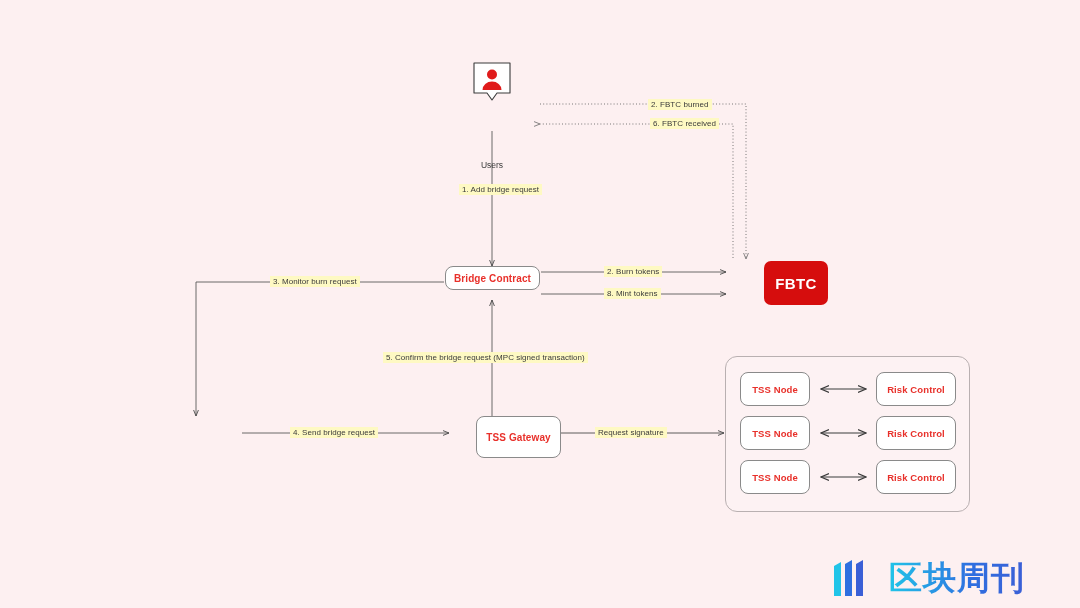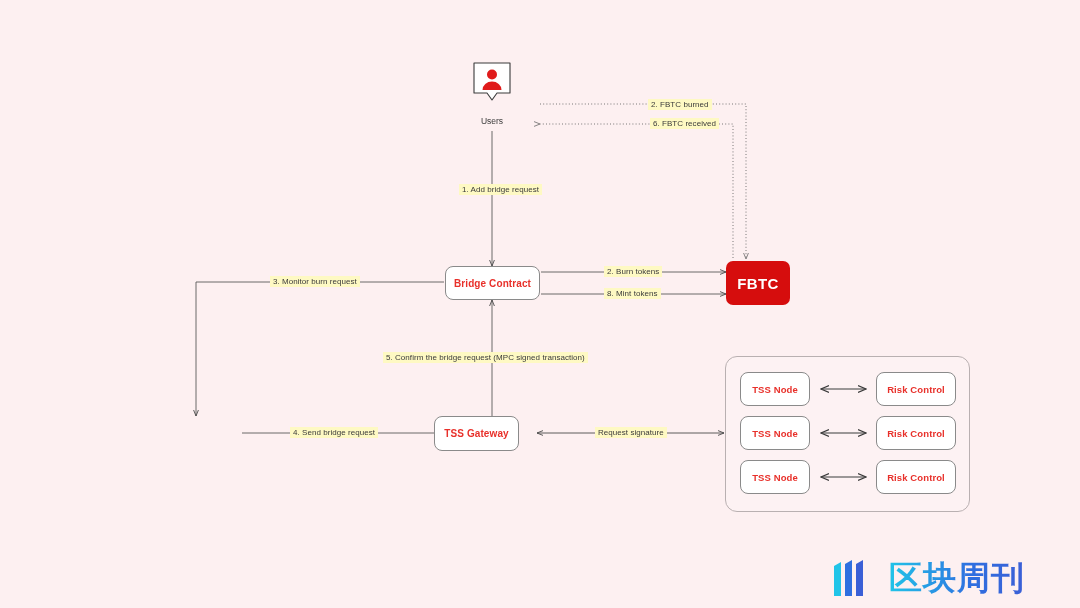--- a/index.html
+++ b/index.html
@@ -70,20 +70,21 @@
     background: #fef9c3;
     padding: 0 3px;
     line-height: 11px;
   }
   .caption {
     position: absolute;
     font-size: 8.5px;
     color: #3a3a3a;
     white-space: nowrap;
     text-align: center;
+    margin-top: 44px;
   }
   .user-icon {
     position: absolute;
     width: 38px;
     height: 40px;
   }
   .logo {
     position: absolute;
     display: flex;
     align-items: center;
@@ -161,30 +162,30 @@
 
   <div class="user-icon" style="left:473px; top:62px;">
     <svg viewBox="0 0 38 40" width="38" height="40">
       <path d="M1,1 H37 V31 H24 L19,38 L14,31 H1 Z" fill="#ffffff" stroke="#3a3a3a" stroke-width="1.1" stroke-linejoin="round"></path>
       <circle cx="19" cy="12.5" r="5" fill="#e01b1b"></circle>
       <path d="M9.5,28 a9.5,8.5 0 0 1 19,0 Z" fill="#e01b1b"></path>
     </svg>
   </div>
   <div class="caption" style="left:462px; top:116px; width:60px;">Users</div>
 
-  <div class="node" style="left:445px; top:266px; width:95px; height:34px;">
+  <div class="node" style="left:445px; top:266px; width:95px; height:24px;">
     <span>Bridge Contract</span>
   </div>
 
-  <div class="fbtc-node" style="left:726px; top:261px; width:64px; height:44px;">
+  <div class="fbtc-node" style="left:764px; top:261px; width:64px; height:44px;">
     <span>FBTC</span>
   </div>
 
 
-  <div class="node" style="left:434px; top:416px; width:85px; height:35px;">
+  <div class="node" style="left:476px; top:416px; width:85px; height:42px;">
     <span>TSS Gateway</span>
   </div>
 
   <div class="group-box" style="left:725px; top:356px; width:245px; height:156px;"></div>
 
   <div class="node small" style="left:740px; top:372px; width:70px; height:34px;">
     <span>TSS Node</span>
   </div>
   <div class="node small" style="left:876px; top:372px; width:80px; height:34px;">
     <span>Risk Control</span>

